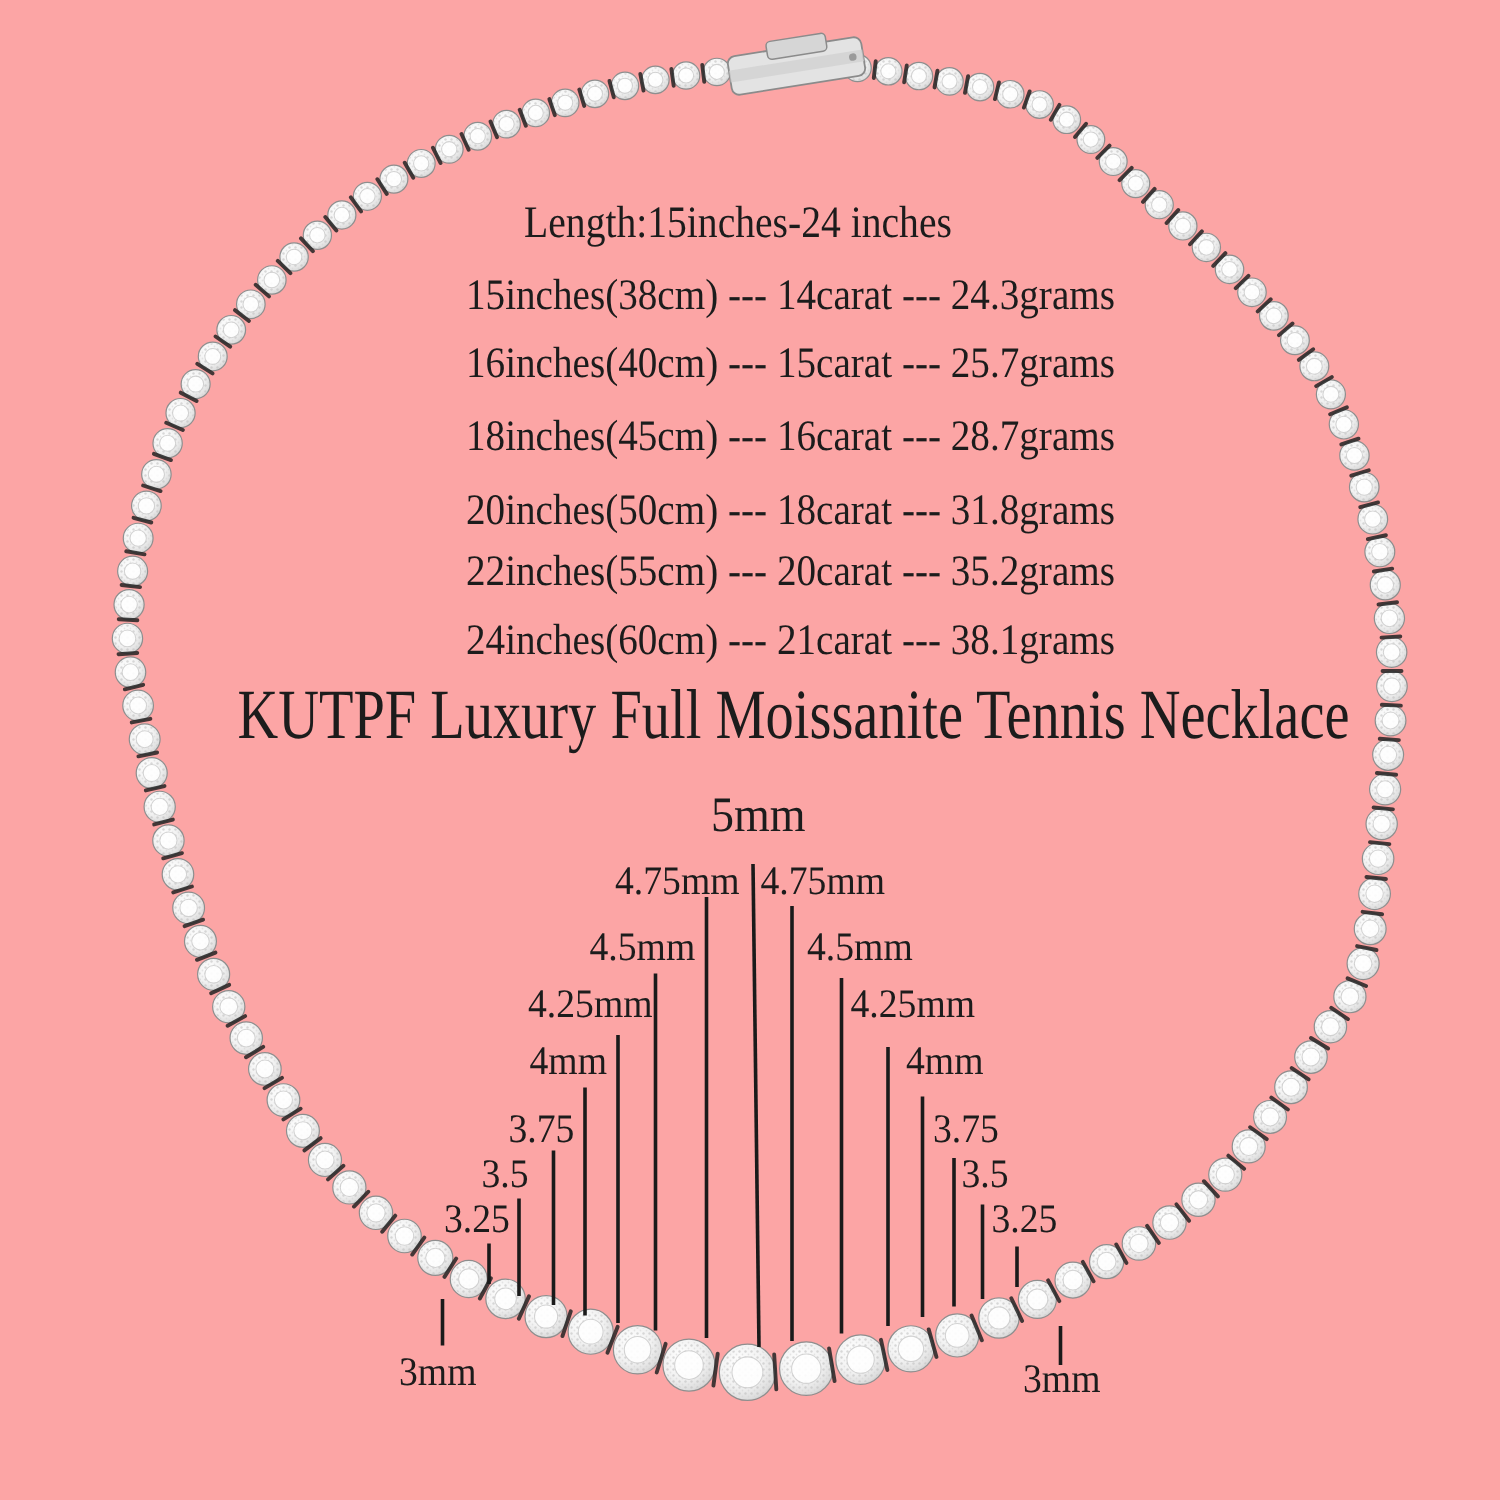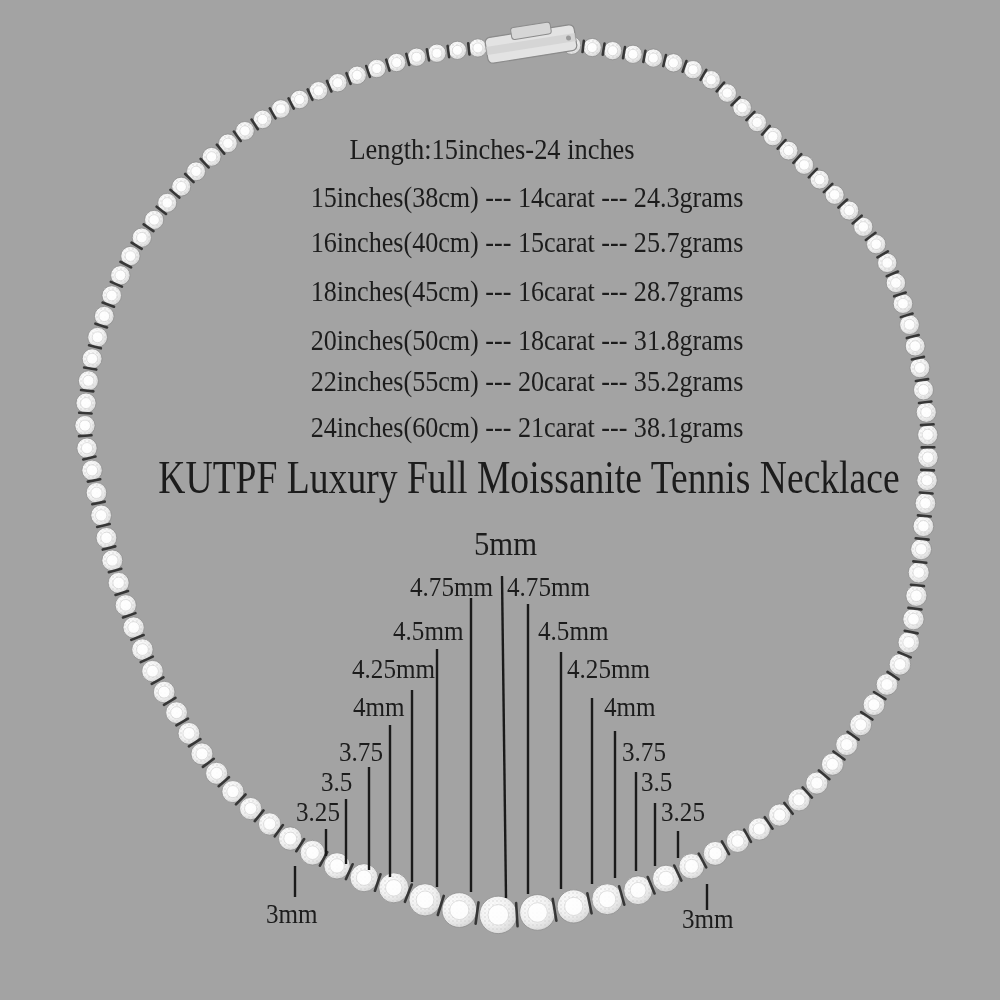--- a/index.html
+++ b/index.html
@@ -1,16 +1,16 @@
 <!DOCTYPE html>
 <html><head>
 <meta charset="utf-8">
 <style>
   html,body{margin:0;padding:0;background:#ffffff;}
-  .canvas{position:relative;width:1000px;height:1000px;background:#a3a3a3;overflow:hidden;
+  .canvas{position:relative;width:1000px;height:1000px;background:#fca5a5;overflow:hidden;
           font-family:"Liberation Serif","DejaVu Serif",serif;color:#1c1c1c;}
   svg{position:absolute;left:0;top:0;}
   .txt{position:absolute;white-space:nowrap;color:#1c1c1c;}
   .length-range{left:0;top:132px;width:984px;text-align:center;font-size:30px;
                 transform:scaleX(.88);transform-origin:center top;}
   .spec-row{left:0;width:1054px;text-align:center;font-size:29px;
             transform:scaleX(.90);transform-origin:center top;}
   .title{left:0;top:450px;width:1058px;text-align:center;font-size:47px;
          transform:scaleX(.80);transform-origin:center top;}
   .size-label{font-size:27px;transform:scaleX(.93);transform-origin:left top;line-height:1.02;}

